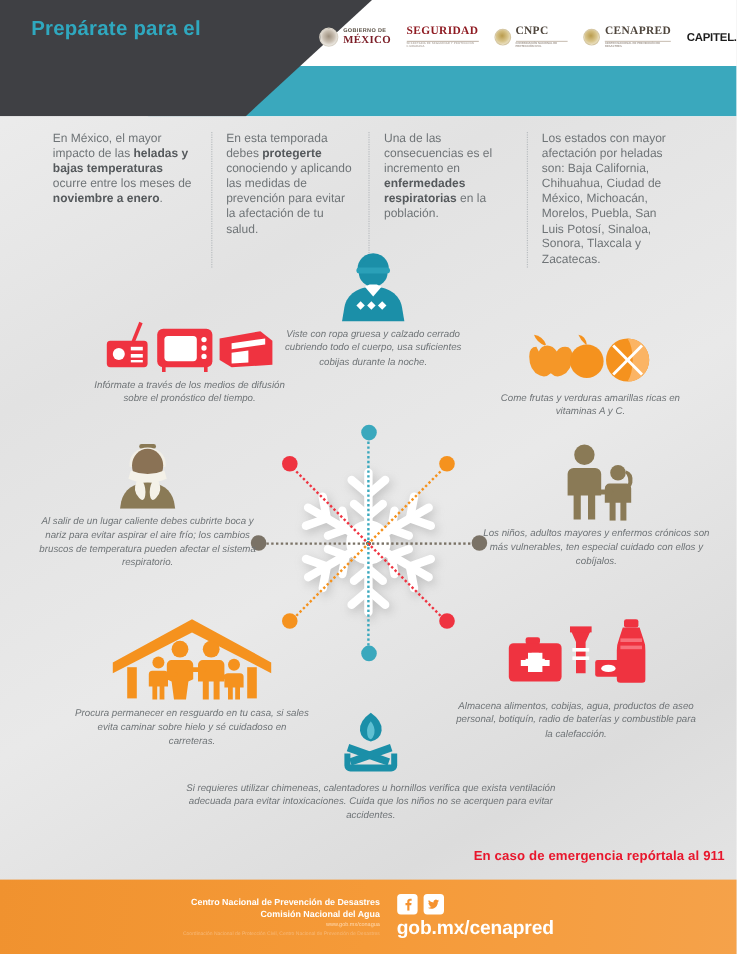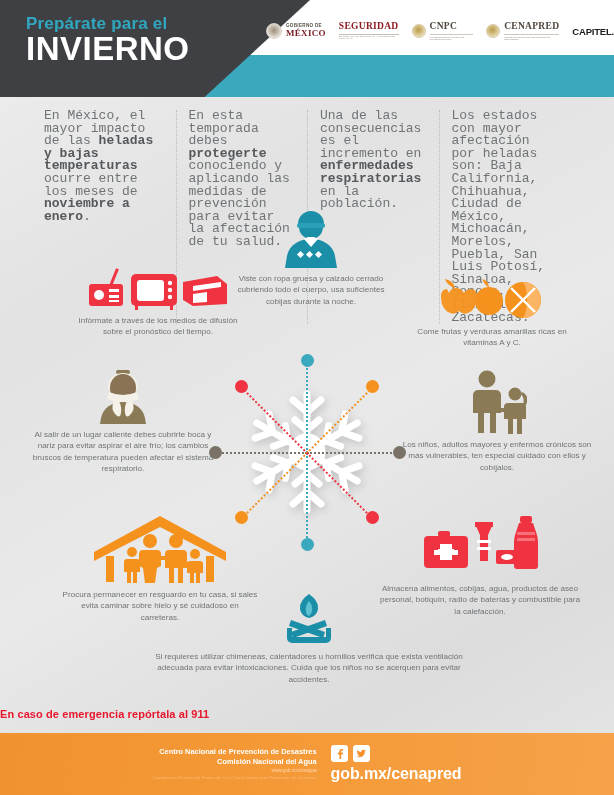--- a/index.html
+++ b/index.html
@@ -67,24 +67,23 @@
   .logo-txt2 .l1 { font-size: 9.5px; color: #4e453c; letter-spacing: .3px; font-family:"Liberation Serif",serif; }
   .logo-txt2 .l2 { font-size: 2.3px; color: #a29890; margin-top: 2px; border-top: .5px solid #cfc6bc; padding-top: 1px; }
   .logo-capitel { font-size: 9.5px; font-weight: bold; color: #1d1d1d; letter-spacing: -.2px; }
 
   
   .intro {
     position: absolute; top: 110px; left: 0; width: 614px;
     display: flex; padding: 0 44px; gap: 0;
   }
   .intro-col {
-    font-size: 13px; line-height: 12.6px; color: #6f7477;
+    font-size: 10px; line-height: 12.6px; color: #6f7477;
     padding-right: 13px; padding-left: 0;
     width: 25%;
-    font-family: Liberation Mono, monospace;
   }
   .intro-col + .intro-col {
     border-left: 1px dotted #b9bdc0; padding-left: 12px;
   }
   .intro-col b { color: #55595c; font-weight: bold; }
 
   
   .center-wrap {
     position: absolute; left: 237px; top: 382px;
     width: 140px; height: 140px;
@@ -99,28 +98,28 @@
     transform-origin: 0 50%; z-index: 1;
   }
   .raydot {
     position: absolute; width: 13px; height: 13px; border-radius: 50%;
     z-index: 3;
   }
 
   
   .tip { position: absolute; z-index: 4; }
   .tip p {
-    font-size: 8.1px; line-height: 11.4px; color: #6f7477; text-align: center;
+    font-size: 8.1px; line-height: 11.4px; color: #6f7477; text-align: center; font-style: italic;
   }
   .tip .ico { display: flex; justify-content: center; align-items: flex-end; margin-bottom: 5px; }
 
   
   .emergency {
     position: absolute; left: 0; top: 708px; width: 604px;
-    text-align: left; font-size: 11px; font-weight: bold; color: #e8162c;
+    text-align: right; font-size: 11px; font-weight: bold; color: #e8162c;
     letter-spacing: .1px;
   }
 
   
   .footer {
     position: absolute; left: 0; bottom: 0; width: 614px; height: 62px;
     background: linear-gradient(95deg, #f0922f 0%, #f59a38 50%, #f5a24a 100%);
     display: flex; align-items: center; justify-content: center; gap: 14px;
   }
   .foot-left { text-align: right; color: #ffffff; }
@@ -139,21 +138,20 @@
 
 <div class="poster">
 
   <div class="header">
     <div class="header-teal2"></div>
     <div class="header-dark"></div>
   </div>
 
   <div class="title-block">
     <div class="title-small">Prepárate para el</div>
-    <div class="title-big">INVIERNO</div>
   </div>
 
   <div class="logos">
     <div class="logo">
       <div class="eagle"></div>
       <div class="logo-gob-txt">
         <div class="l1">GOBIERNO DE</div>
         <div class="l2">MÉXICO</div>
       </div>
     </div>

